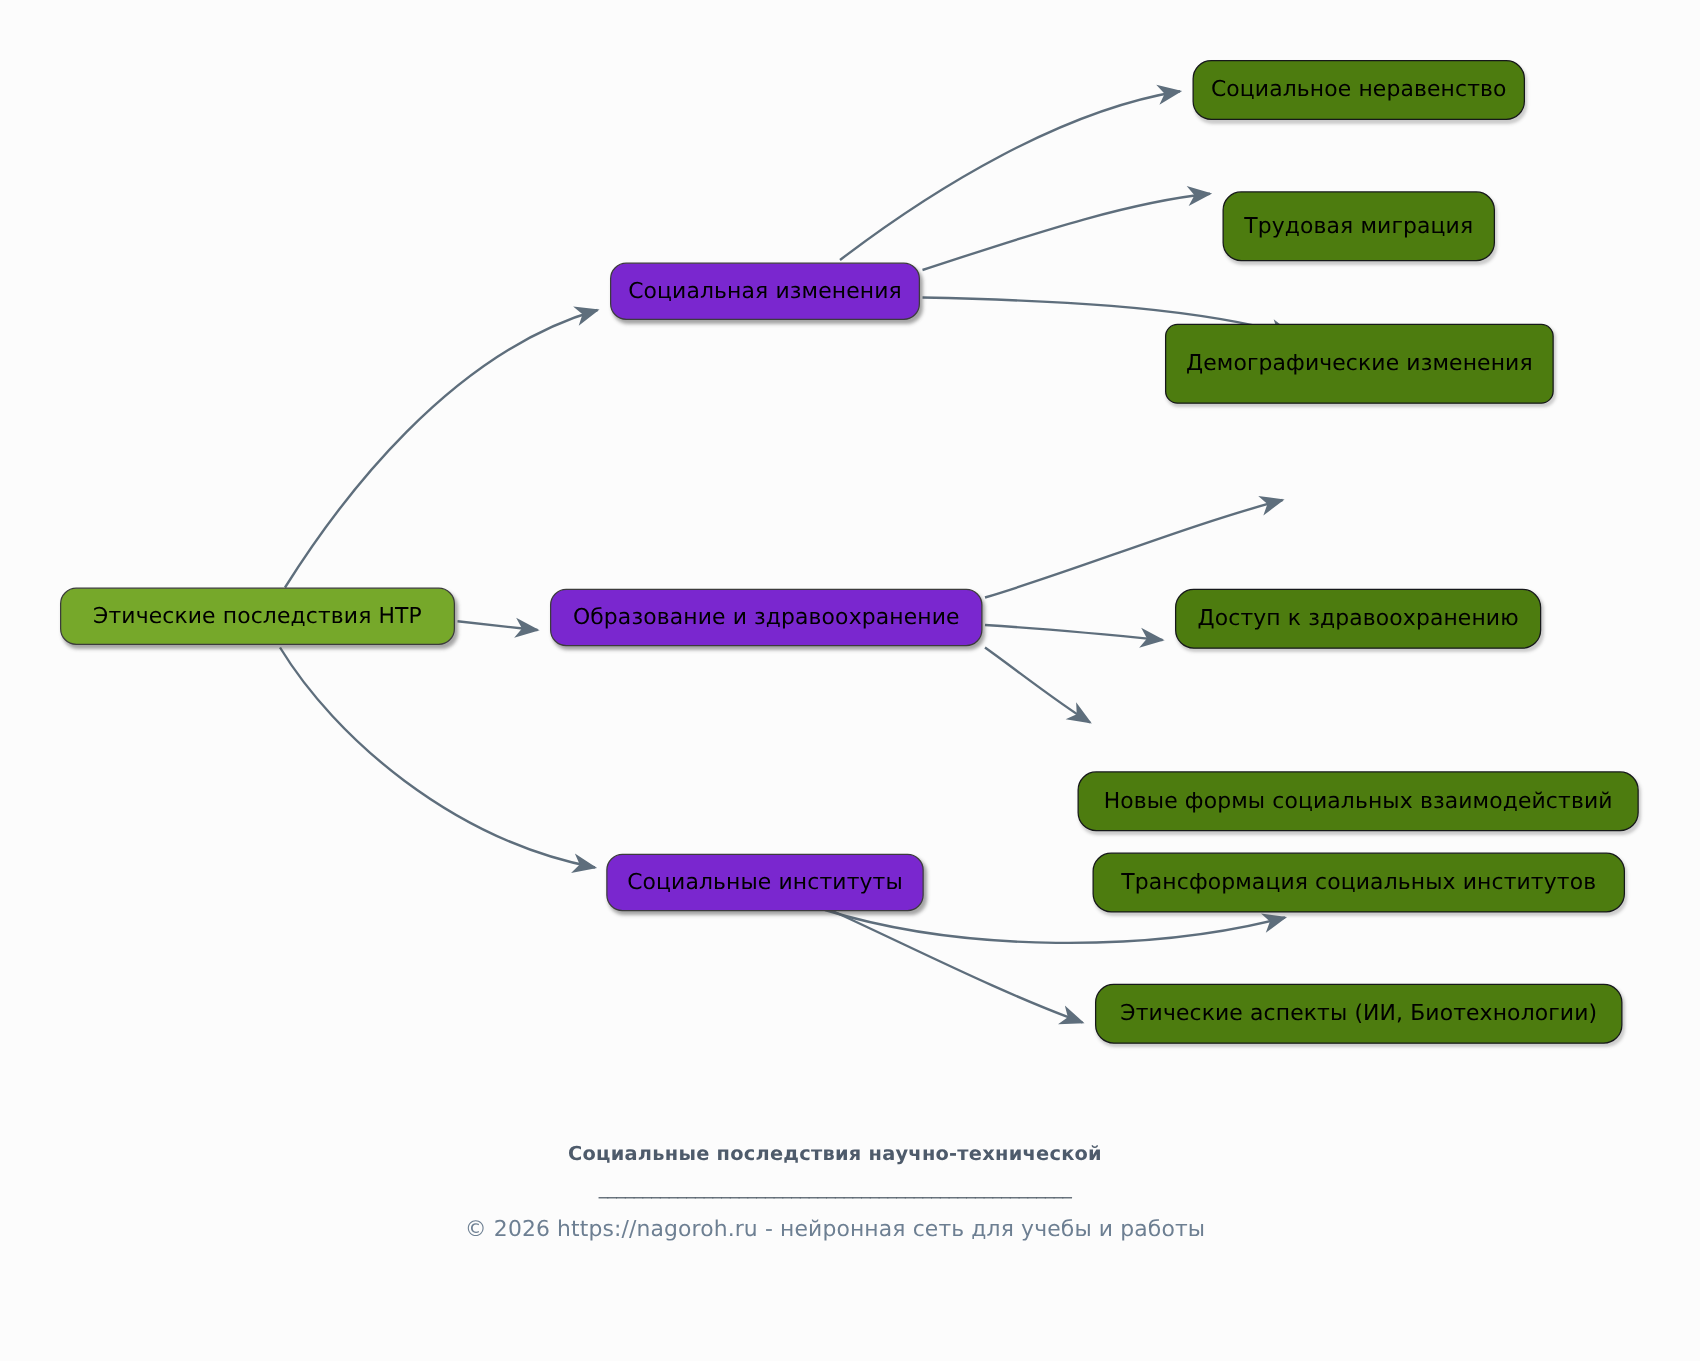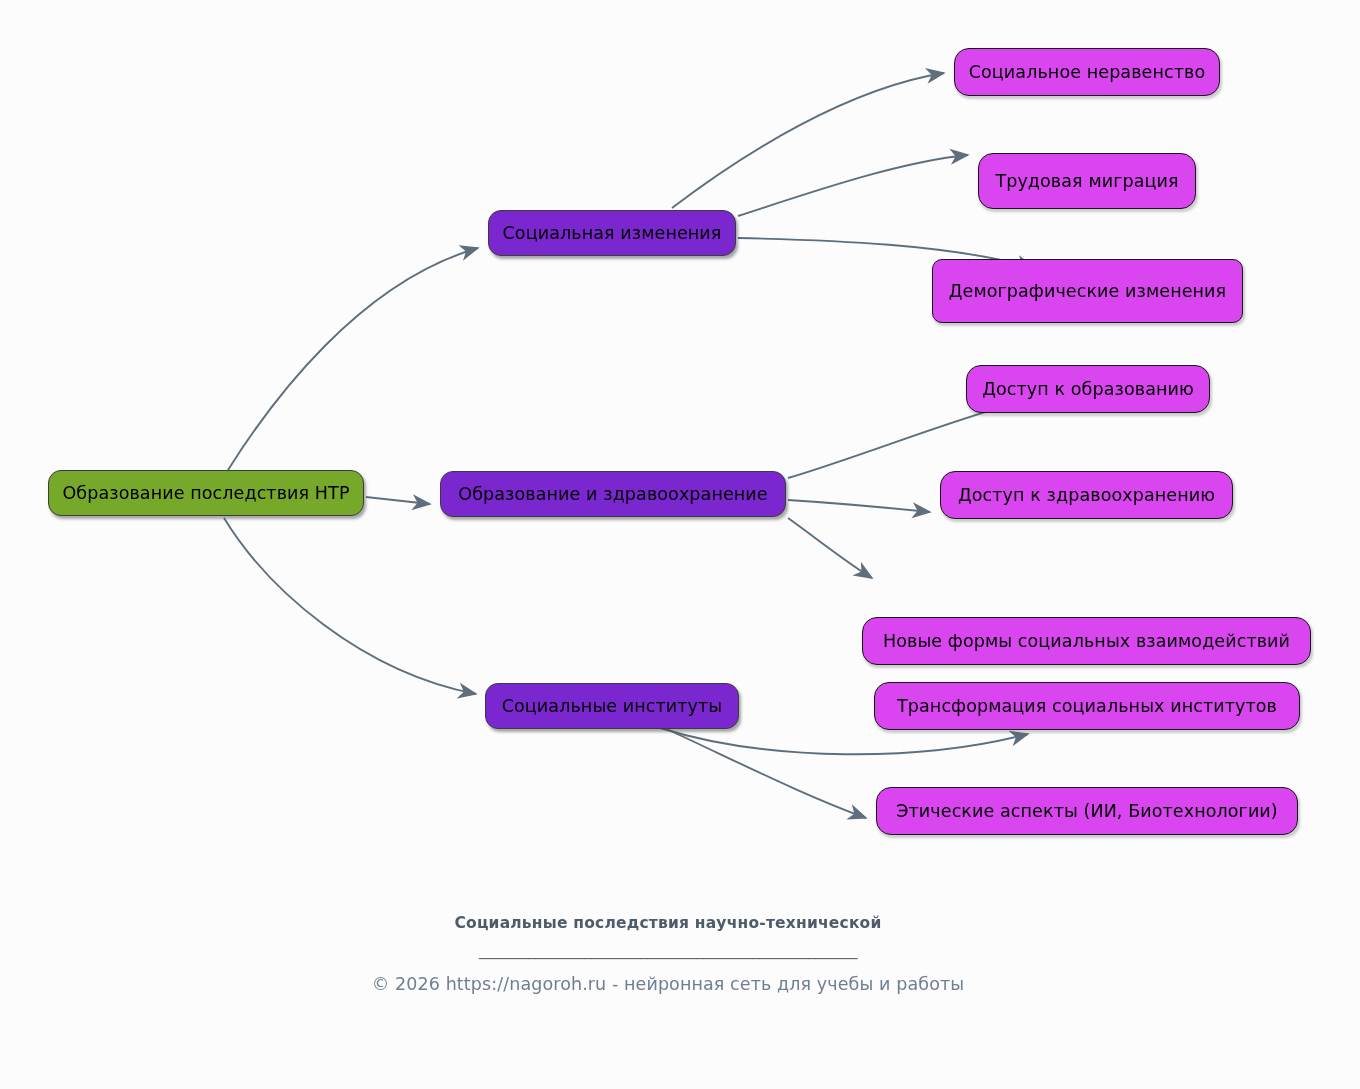--- a/index.html
+++ b/index.html
@@ -47,21 +47,21 @@
     border-radius: 13px;
     box-shadow: 2px 3px 3px rgba(60,60,60,0.45);
   }
   .node-branch {
     background: #7a27cf;
     border: 1.6px solid #3c3c3c;
     border-radius: 13px;
     box-shadow: 2px 3px 3px rgba(60,60,60,0.45);
   }
   .node-leaf {
-    background: #d946ef;
+    background: #4d7c0f;
     border: 1.5px solid #16181a;
     border-radius: 15px;
     box-shadow: 1.5px 2.5px 2.5px rgba(90,90,90,0.30);
   }
   .caption-block {
     position: absolute;
     left: 0;
     top: 912px;
     width: 1336px;
     text-align: center;
@@ -122,21 +122,21 @@
 
       <path d="M 788 518 C 816 538 846 562 872 578"></path>
 
       <path d="M 660 728 C 770 762 920 762 1028 734"></path>
 
       <path d="M 660 726 C 730 758 800 794 866 818"></path>
     </g>
   </svg>
 
   <div class="node node-root" style="left:48px; top:470px; width:316px; height:46px;">
-    <span>Образование последствия НТР</span>
+    <span>Этические последствия НТР</span>
   </div>
 
   <div class="node node-branch" style="left:488px; top:210px; width:248px; height:46px;">
     <span>Социальная изменения</span>
   </div>
 
   <div class="node node-leaf" style="left:954px; top:48px; width:266px; height:48px;">
     <span>Социальное неравенство</span>
   </div>
 
@@ -145,23 +145,20 @@
   </div>
 
   <div class="node node-leaf" style="left:932px; top:259px; width:311px; height:64px;border-radius:10px;">
     <span>Демографические изменения</span>
   </div>
 
   <div class="node node-branch" style="left:440px; top:471px; width:346px; height:46px;">
     <span>Образование и здравоохранение</span>
   </div>
 
-  <div class="node node-leaf" style="left:966px; top:365px; width:244px; height:48px;">
-    <span>Доступ к образованию</span>
-  </div>
 
   <div class="node node-leaf" style="left:940px; top:471px; width:293px; height:48px;">
     <span>Доступ к здравоохранению</span>
   </div>
 
   <div class="node node-leaf" style="left:862px; top:577px; width:449px; height:48px;margin-top:40px;">
     <span>Новые формы социальных взаимодействий</span>
   </div>
 
   <div class="node node-branch" style="left:485px; top:683px; width:254px; height:46px;">

